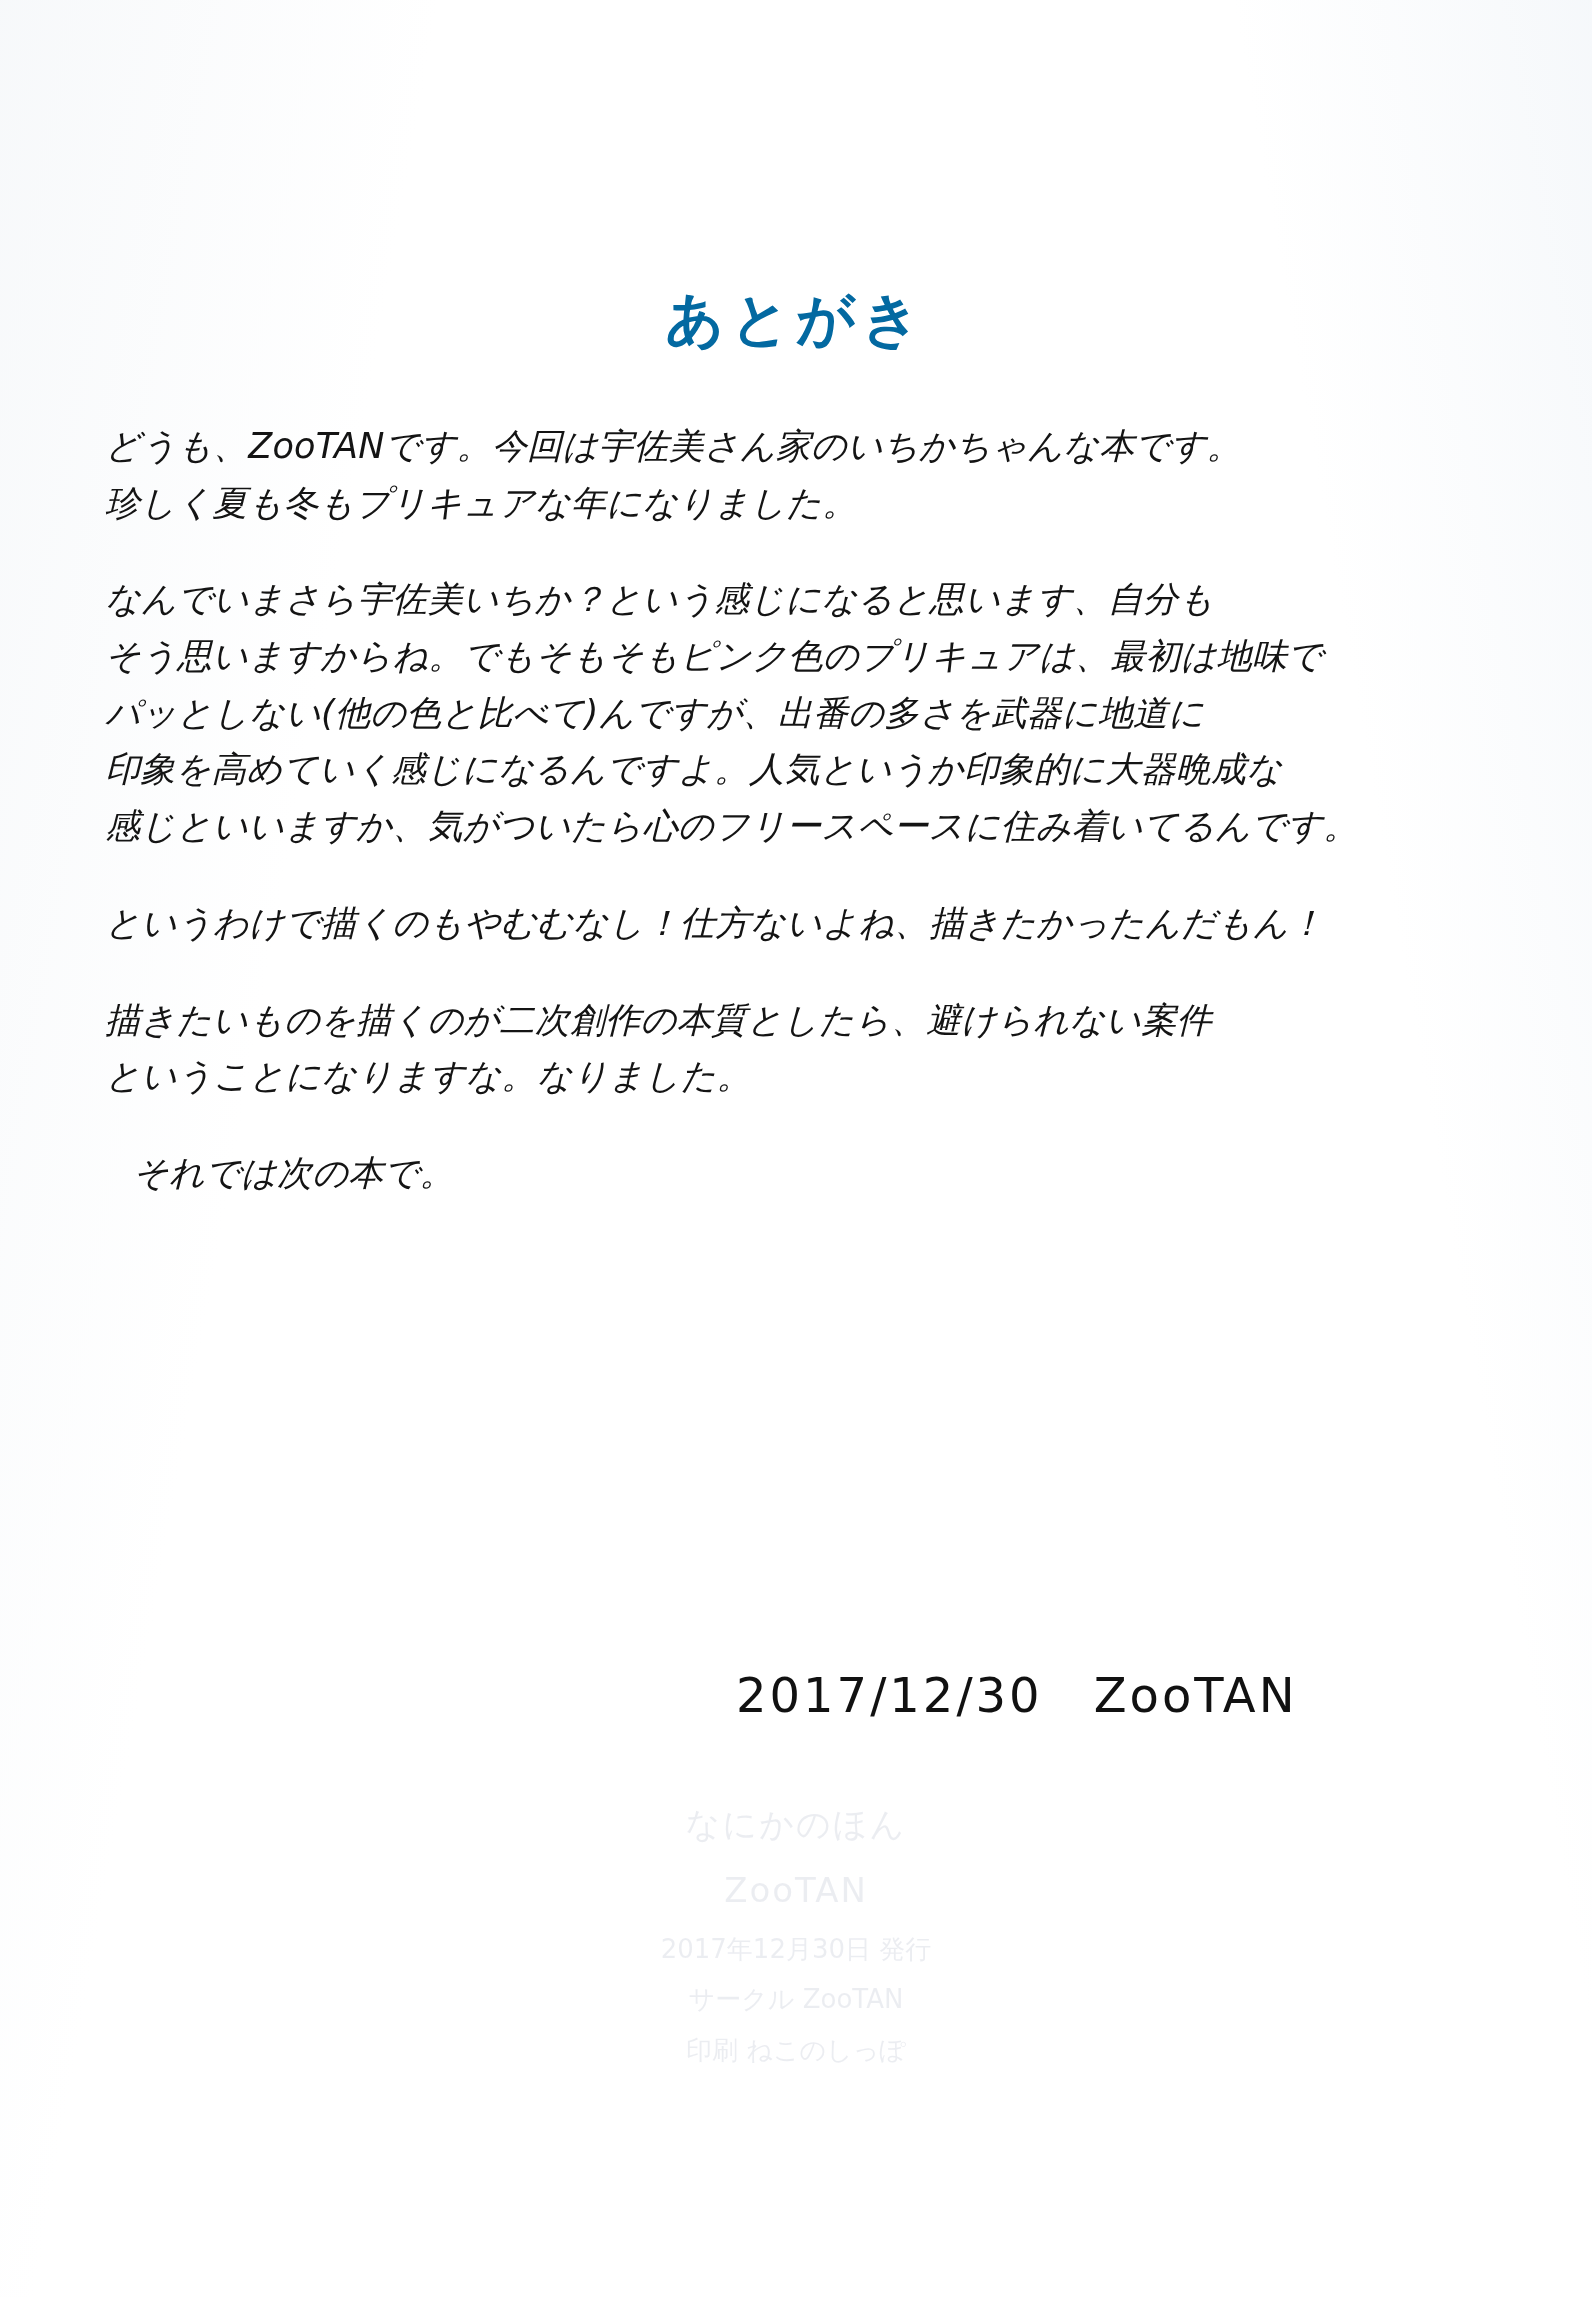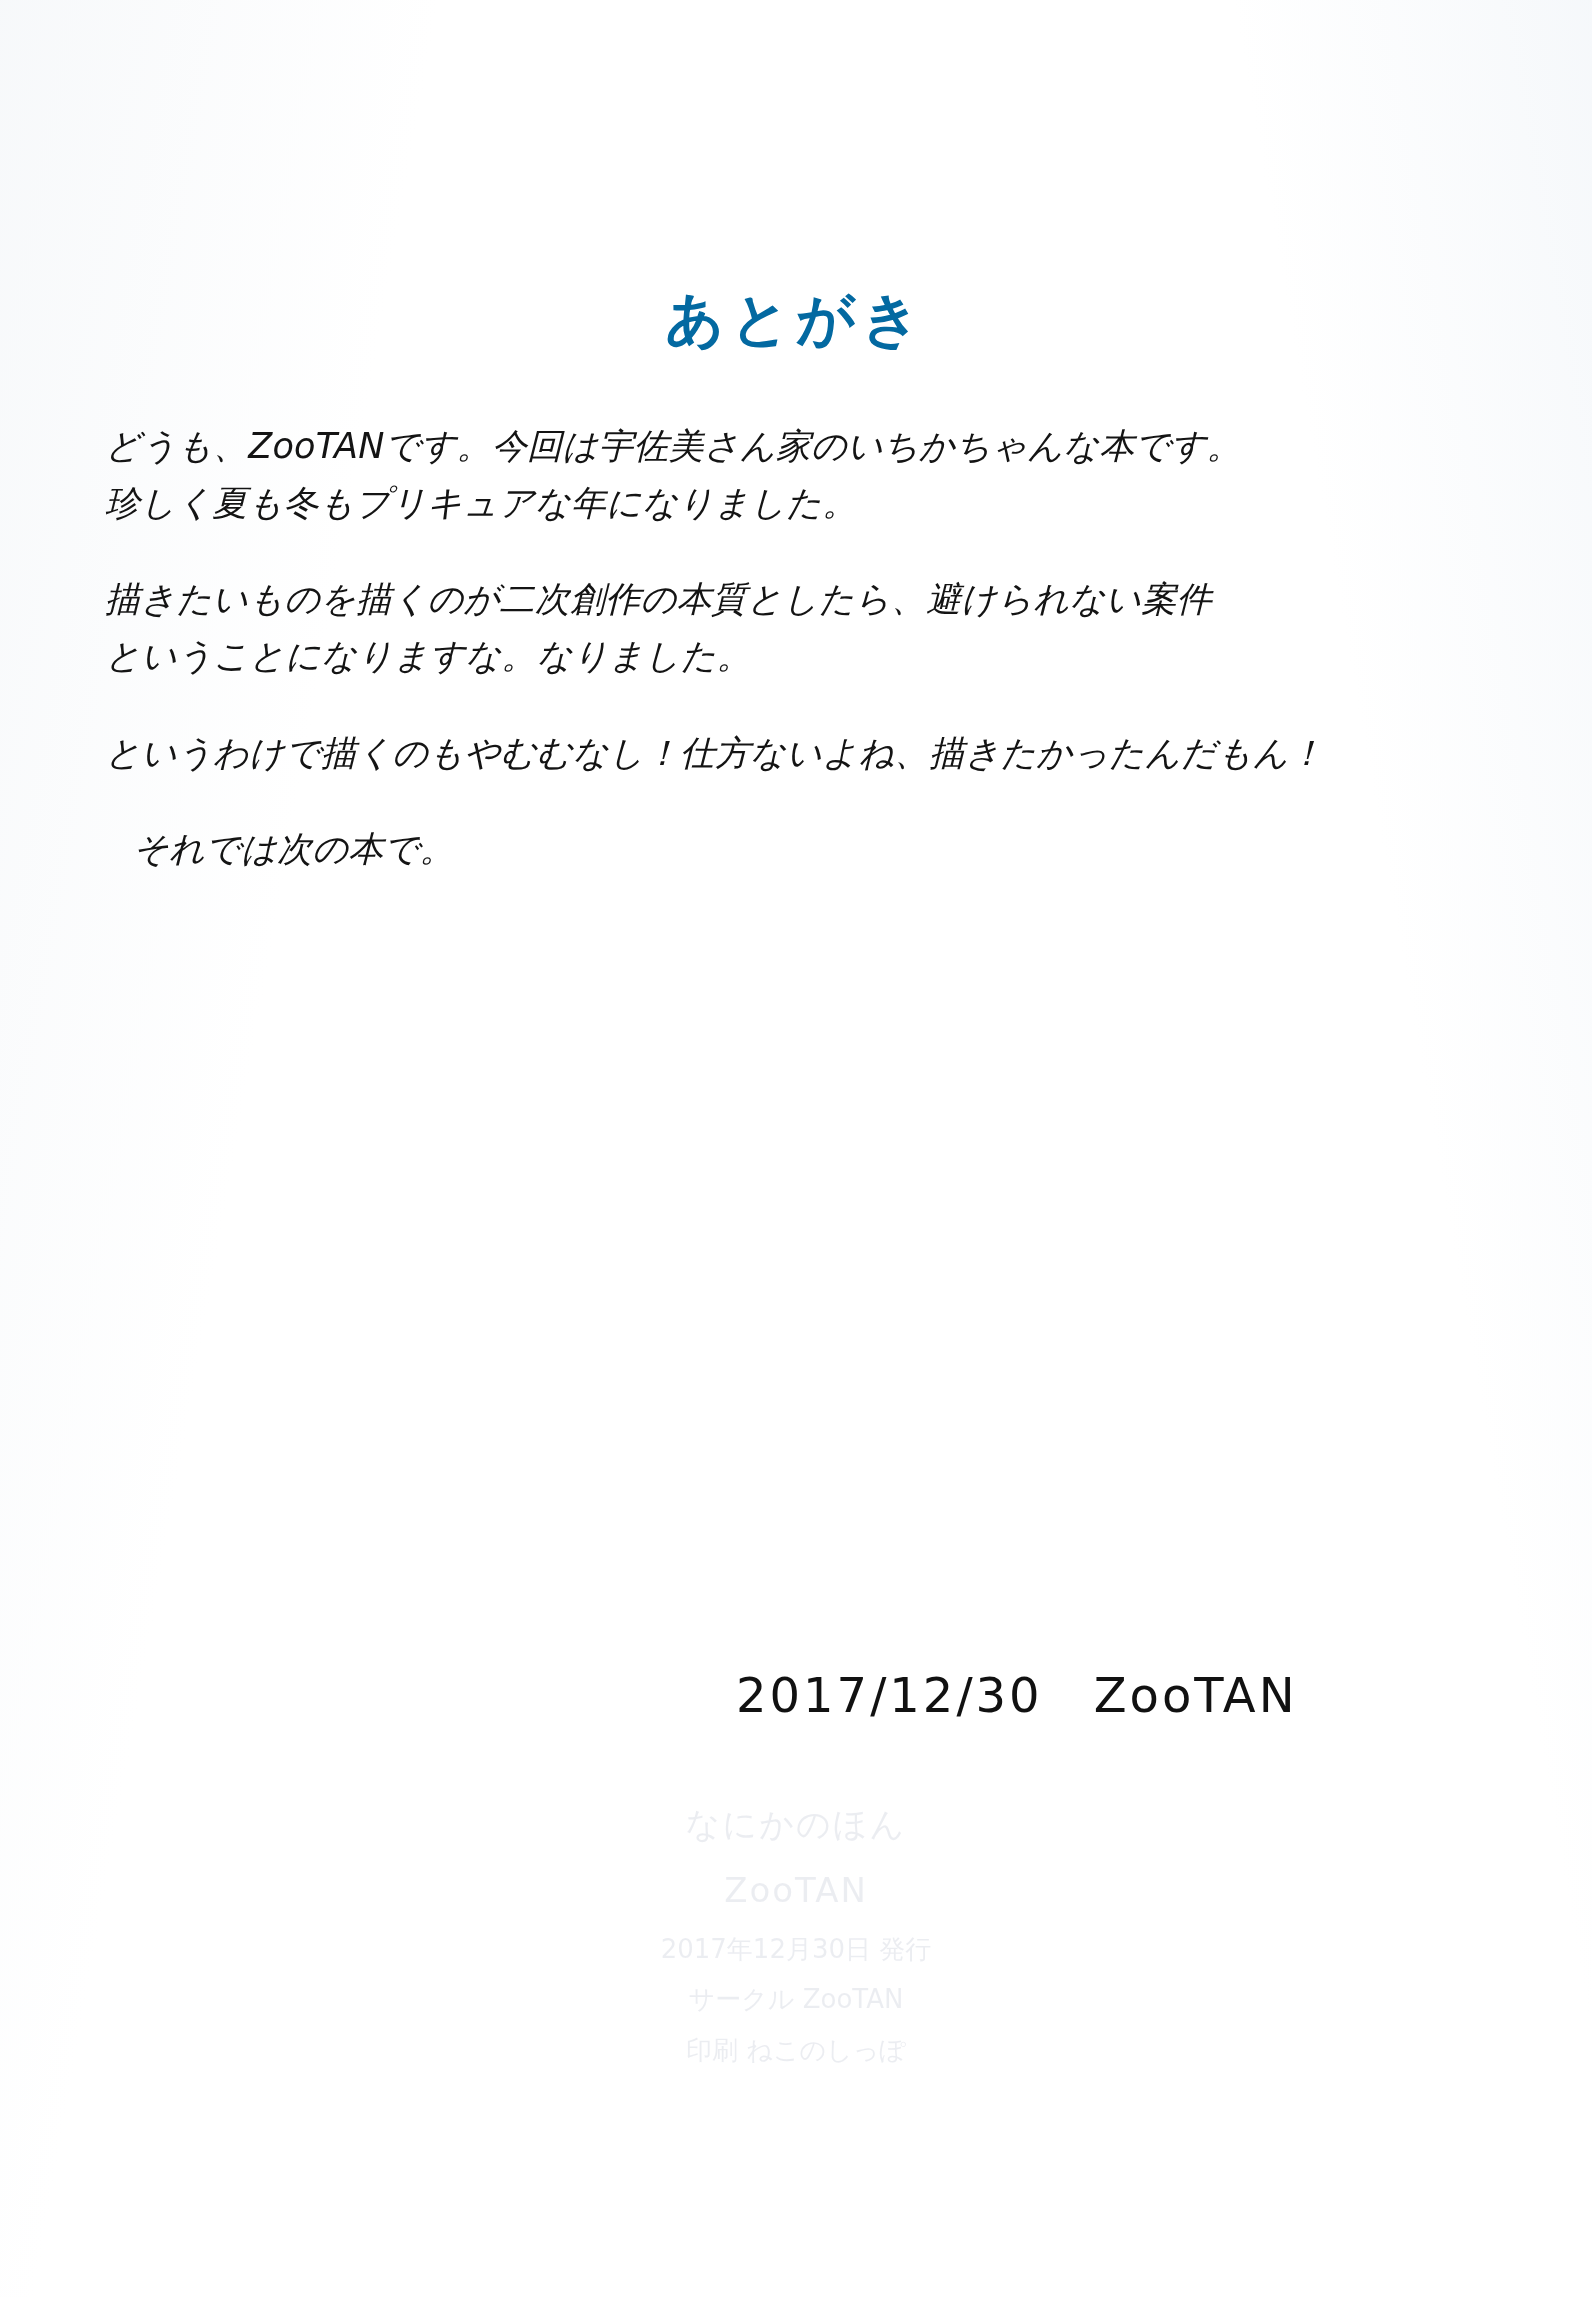--- a/index.html
+++ b/index.html
@@ -110,21 +110,26 @@
     <span class="line">2017年12月30日 発行</span>
     <span class="line">サークル ZooTAN</span>
     <span class="line">印刷 ねこのしっぽ</span>
   </div>
 
   <div class="afterword-title">あとがき</div>
 
   <div class="body-text">
     <p class="para">どうも、ZooTANです。今回は宇佐美さん家のいちかちゃんな本です。
 珍しく夏も冬もプリキュアな年になりました。</p>
+    <p class="para">なんでいまさら宇佐美いちか？という感じになると思います、自分も
+そう思いますからね。でもそもそもピンク色のプリキュアは、最初は地味で
+パッとしない(他の色と比べて)んですが、出番の多さを武器に地道に
+印象を高めていく感じになるんですよ。人気というか印象的に大器晩成な
+感じといいますか、気がついたら心のフリースペースに住み着いてるんです。</p>
+    <p class="para">というわけで描くのもやむむなし！仕方ないよね、描きたかったんだもん！</p>
     <p class="para">描きたいものを描くのが二次創作の本質としたら、避けられない案件
 ということになりますな。なりました。</p>
-    <p class="para">というわけで描くのもやむむなし！仕方ないよね、描きたかったんだもん！</p>
     <p class="para">それでは次の本で。</p>
   </div>
 
   <div class="signature">2017/12/30　ZooTAN</div>
 </div>
 
 
 </body></html>

